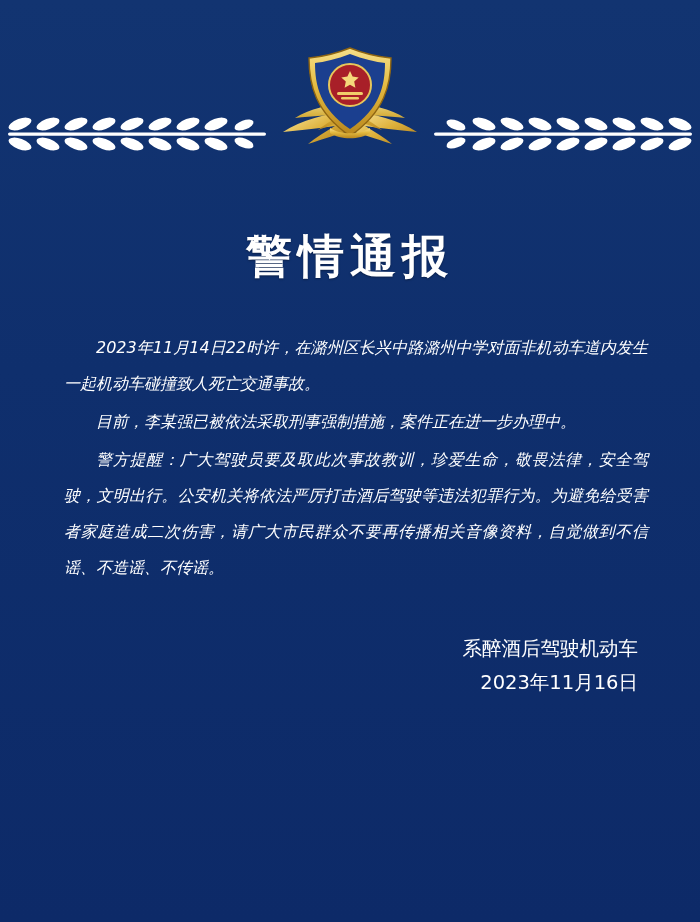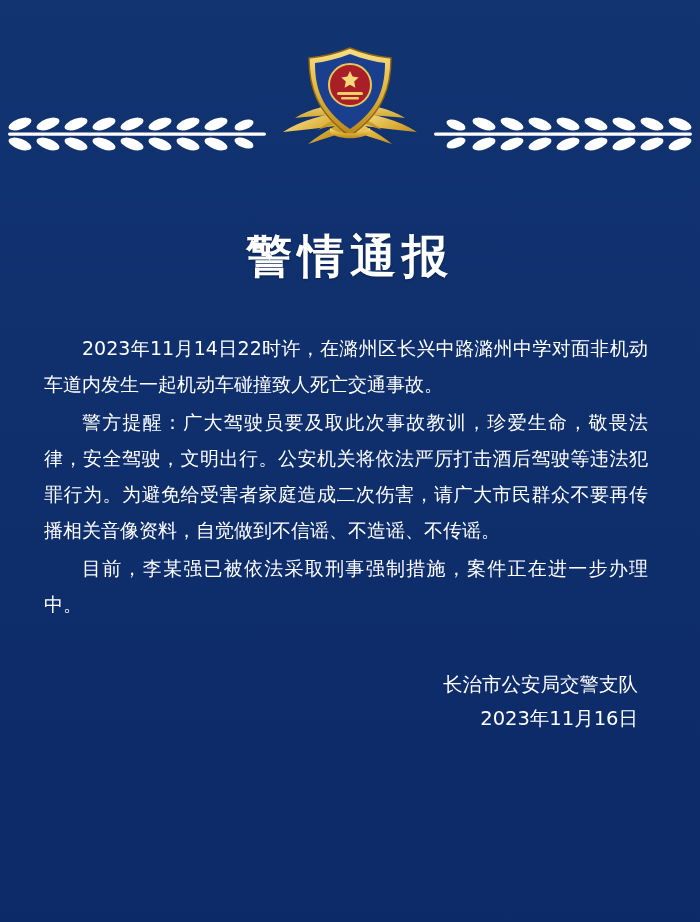--- a/index.html
+++ b/index.html
@@ -51,27 +51,28 @@
     font-family: "DejaVu Serif", "Liberation Serif", serif;
     font-weight: bold;
     font-size: 46px;
     letter-spacing: 6px;
     margin-top: 36px;
     text-shadow: 0 1px 2px rgba(0,0,0,0.35);
   }
 
   
   .body-text {
-    margin: 42px 52px 0 44px;
+    margin: 42px 52px 0 64px;
     color: #ffffff;
     font-family: "DejaVu Sans", "Liberation Sans", sans-serif;
-    font-size: 19px;
+    font-size: 16px;
     line-height: 36px;
     text-align: justify;
     text-justify: inter-ideograph;
+    font-style: italic;
   }
   .body-text p {
     margin: 0 0 2px 0;
     text-indent: 2em;
   }
 
   
   .signature {
     margin: 46px 62px 0 0;
     color: #ffffff;
@@ -170,22 +171,22 @@
 
         <path d="M55 88 C65 95 85 95 95 88 L95 93 C85 100 65 100 55 93 Z" fill="url(#gold)"></path>
       </svg>
     </div>
   </div>
 
   <div class="title">警情通报</div>
 
   <div class="body-text">
     <p>2023年11月14日22时许，在潞州区长兴中路潞州中学对面非机动车道内发生一起机动车碰撞致人死亡交通事故。</p>
+    <p>目前，李某强已被依法采取刑事强制措施，案件正在进一步办理中。</p>
     <p>警方提醒：广大驾驶员要及取此次事故教训，珍爱生命，敬畏法律，安全驾驶，文明出行。公安机关将依法严厉打击酒后驾驶等违法犯罪行为。为避免给受害者家庭造成二次伤害，请广大市民群众不要再传播相关音像资料，自觉做到不信谣、不造谣、不传谣。</p>
-    <p>目前，李某强已被依法采取刑事强制措施，案件正在进一步办理中。</p>
   </div>
 
   <div class="signature">
-    <div>长治市公安局交警支队</div>
+    <div>系醉酒后驾驶机动车</div>
     <div>2023年11月16日</div>
   </div>
 
 </div>
 
 </body></html>

